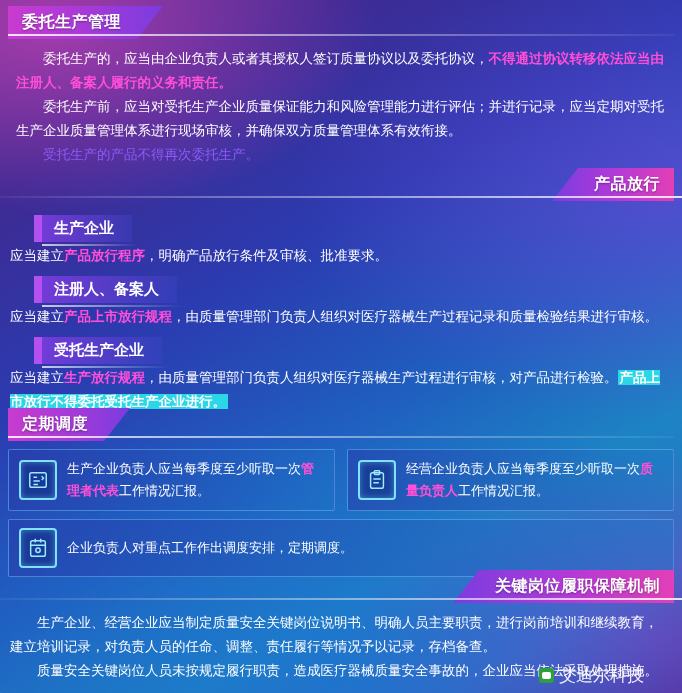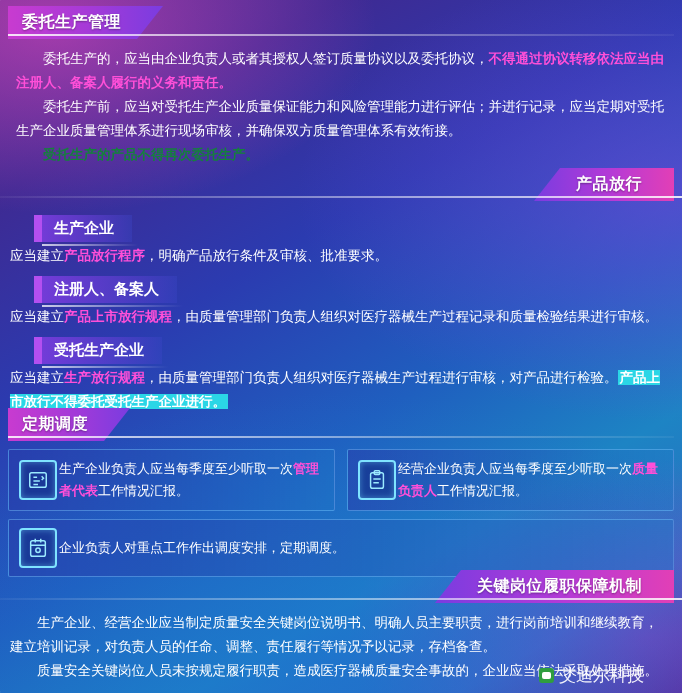--- a/index.html
+++ b/index.html
@@ -36,21 +36,21 @@
     display: inline-block;
     padding: 6px 42px 6px 14px;
     font-size: 16px; font-weight: bold;
     letter-spacing: .5px;
     color: #fff;
     background: linear-gradient(90deg, #c83bd0 0%, #a33ad8 55%, #7a3ce0 100%);
     clip-path: polygon(0 0, 100% 0, calc(100% - 26px) 100%, 0 100%);
     text-shadow: 0 1px 2px rgba(0,0,0,.35);
   }
   .ribbon.right {
-    padding: 6px 32px 6px 42px;
+    padding: 6px 14px 6px 42px;
     clip-path: polygon(26px 0, 100% 0, 100% 100%, 0 100%);
     background: linear-gradient(90deg, #7a3ce0 0%, #b53ad6 55%, #e23fb6 100%);
   }
   .ribbon-row { position: relative; }
   .ribbon-row .rule {
     position: absolute; left: 0; right: 0; bottom: 3px; height: 2px;
     background: linear-gradient(90deg, rgba(255,255,255,.85), rgba(255,255,255,0.05));
   }
   .ribbon-row.right-rule .rule {
     background: linear-gradient(270deg, rgba(255,255,255,.85), rgba(255,255,255,0.05));
@@ -58,21 +58,21 @@
 
   
   p.body {
     font-size: 13.5px;
     line-height: 24px;
     text-indent: 2em;
     color: #ffffff;
   }
   p.body.noindent { text-indent: 0; }
   .hl-pink { color: #ff4fd8; font-weight: bold; }
-  .hl-cyan { color: #15803d; font-weight: bold; }
+  .hl-cyan { color: #8b5cf6; font-weight: normal; }
   .mark-cyan {
     color: #ffffff; font-weight: bold;
     background: #2bd6e6;
     padding: 0 2px;
   }
 
   
   #sec-weituo { position: absolute; left: 8px; top: 6px; width: 666px; }
   #sec-weituo .text { padding: 8px 10px 0 8px; }
 
@@ -93,21 +93,21 @@
   .sub-chip::after {
     content: ""; position: absolute; left: 0; right: -6px; bottom: -4px; height: 2px;
     background: linear-gradient(90deg, rgba(255,255,255,.75), rgba(255,255,255,0));
   }
 
   
   #sec-diaodu { position: absolute; left: 8px; top: 408px; width: 666px; }
   .card-row { display: flex; gap: 12px; margin-top: 8px; }
   .card {
     flex: 1;
-    display: flex; align-items: center; gap: 2px;
+    display: flex; align-items: center; gap: 10px;
     background: linear-gradient(90deg, rgba(40,60,170,.55), rgba(30,120,200,.30));
     border: 1px solid rgba(120,200,255,.45);
     border-radius: 2px;
     padding: 8px 10px;
   }
   .card.wide { flex: none; width: 100%; }
   .card p { font-size: 13px; line-height: 22px; text-indent: 0; }
   .ico {
     flex: none;
     width: 38px; height: 40px;

